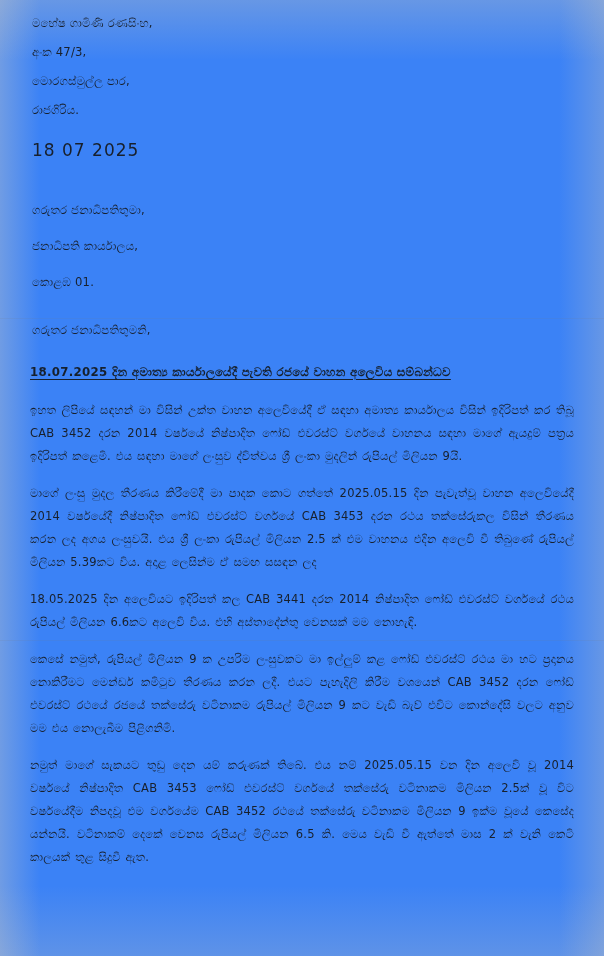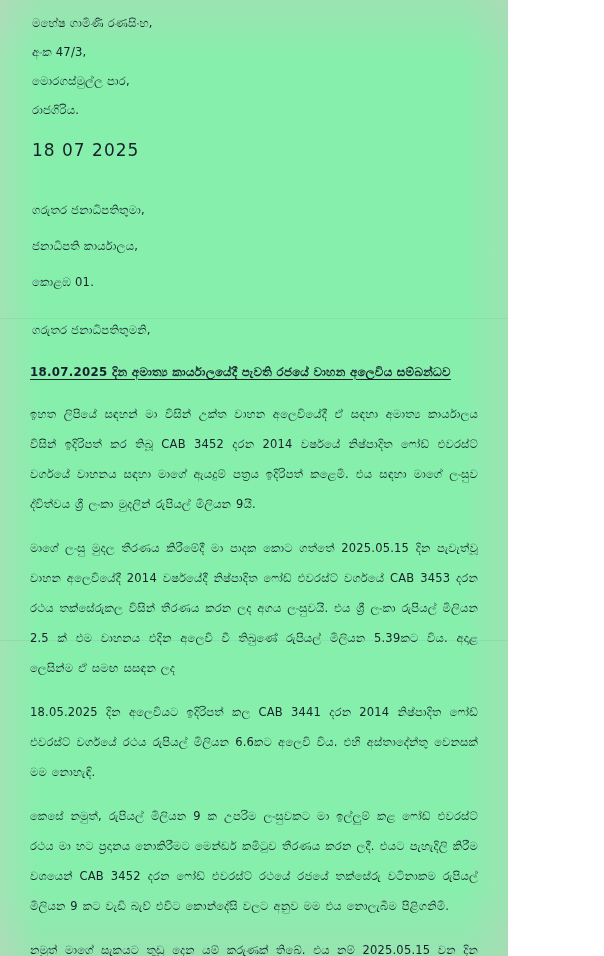--- a/index.html
+++ b/index.html
@@ -5,23 +5,23 @@
   html, body {
     margin: 0;
     padding: 0;
     background: #ffffff;
   }
   body {
     font-family: "DejaVu Sans", sans-serif;
   }
   .page {
     position: relative;
-    width: 508px;
+    width: 604px;
     height: 956px;
-    background: #86efac;
+    background: #3b82f6;
     overflow: hidden;
     box-sizing: border-box;
   }
   
   .paper-shade {
     position: absolute;
     inset: 0;
     background:
       linear-gradient(180deg, rgba(205,200,190,0.30) 0px, rgba(255,255,255,0) 60px),
       linear-gradient(90deg, rgba(210,205,195,0.35) 0px, rgba(255,255,255,0) 40px),
@@ -72,21 +72,21 @@
     text-decoration: underline;
     text-underline-offset: 3px;
     margin: 4px 0 14px 0;
     color: #16202d;
     letter-spacing: 0.3px;
   }
   .para {
     margin: 0 0 14px 0;
     text-align: justify;
     font-size: 11.5px;
-    line-height: 30px;
+    line-height: 23px;
     color: #18202c;
     word-spacing: 1px;
   }
   .para:first-letter {
     margin-left: 0;
   }
   
   .crease {
     position: absolute;
     left: 0;

